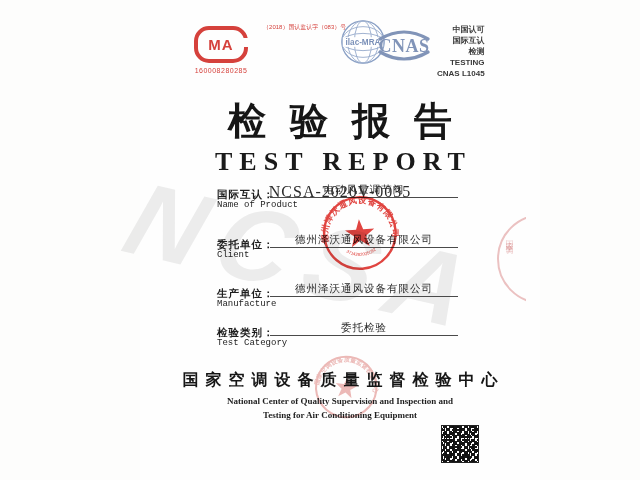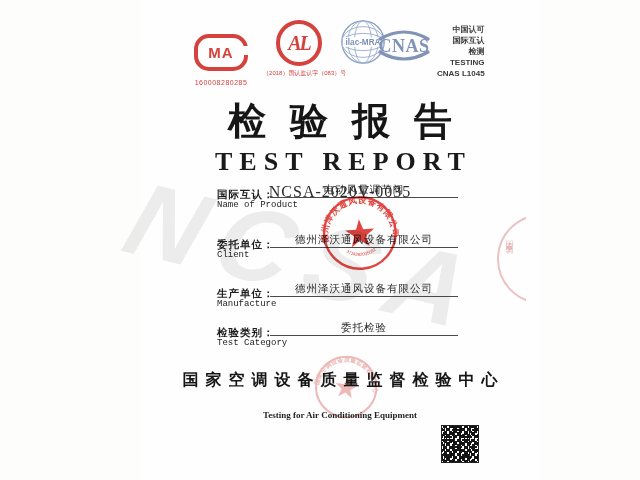--- a/index.html
+++ b/index.html
@@ -8,21 +8,21 @@
   .page{position:absolute;left:140px;top:0;width:400px;height:480px;background:#fefefe;}
 
   
   .watermark{position:absolute;left:150px;top:160px;font-size:104px;font-weight:bold;
              font-style:italic;letter-spacing:16px;color:rgba(140,140,140,0.16);
              transform:rotate(13deg) skewX(-6deg);transform-origin:left top;white-space:nowrap;
              font-family:"Liberation Sans",sans-serif;pointer-events:none;}
 
   
   .cma{position:absolute;left:191px;top:26px;width:60px;text-align:center;}
-  .cma-ring{position:relative;width:46px;height:29px;margin:8px auto;border:4px solid #d5413c;
+  .cma-ring{position:relative;width:46px;height:29px;margin:0 auto;border:4px solid #d5413c;
             border-radius:15px;display:flex;align-items:center;justify-content:center;}
   .cma-ring::after{content:"";position:absolute;right:-5px;top:8px;width:7px;height:9px;background:#fefefe;}
   .cma-letters{font-size:15px;font-weight:bold;color:#d5413c;letter-spacing:1px;}
   .cma-number{margin-top:4px;font-size:7px;color:#d5413c;letter-spacing:0.5px;}
 
   .al{position:absolute;left:260px;top:20px;width:78px;text-align:center;}
   .al-ring{width:38px;height:38px;margin:0 auto;border:4px solid #d5413c;border-radius:50%;
            display:flex;align-items:center;justify-content:center;}
   .al-letters{font-family:"Liberation Serif",serif;font-style:italic;font-weight:bold;
               font-size:20px;color:#d5413c;letter-spacing:-2px;}
@@ -87,23 +87,20 @@
   <div class="watermark">NCSA</div>
 
   <div class="cma">
     <div class="cma-ring">
       <span class="cma-letters">MA</span>
     </div>
     <div class="cma-number">160008280285</div>
   </div>
 
   <div class="al">
-    <div class="al-ring">
-      <span class="al-letters">AL</span>
-    </div>
     <div class="al-caption">（2018）国认监认字（083）号</div>
   </div>
 
   <div class="ilac">
     <svg width="46" height="46" viewBox="0 0 48 48">
       <circle cx="24" cy="24" r="22" fill="#ffffff" stroke="#8aa0c5" stroke-width="1.4"></circle>
       <ellipse cx="24" cy="24" rx="9" ry="22" fill="none" stroke="#9db0cf" stroke-width="1"></ellipse>
       <ellipse cx="24" cy="24" rx="16" ry="22" fill="none" stroke="#9db0cf" stroke-width="1"></ellipse>
       <ellipse cx="24" cy="24" rx="22" ry="9" fill="none" stroke="#9db0cf" stroke-width="1"></ellipse>
       <ellipse cx="24" cy="24" rx="22" ry="16" fill="none" stroke="#9db0cf" stroke-width="1"></ellipse>
@@ -147,20 +144,21 @@
     <span class="lab-en">Manufacture</span>
     <span class="val">德州泽沃通风设备有限公司</span>
   </div>
   <div class="row row4">
     <span class="lab-zh">检验类别：</span>
     <span class="lab-en">Test Category</span>
     <span class="val">委托检验</span>
   </div>
 
   <div class="footer-zh">国家空调设备质量监督检验中心</div>
+  <div class="footer-en1">National Center of Quality Supervision and Inspection and</div>
   <div class="footer-en2">Testing for Air Conditioning Equipment</div>
 
   <div class="stamp-main">
     <svg width="78" height="78" viewBox="0 0 96 96">
       <defs>
         <path id="sealTop" d="M 9,60 A 40,40 0 1 1 87,60" fill="none"></path>
         <path id="sealBottom" d="M 18,57 A 33,33 0 0 0 78,57" fill="none"></path>
       </defs>
       <circle cx="48" cy="48" r="44" fill="none" stroke="#dd2b26" stroke-width="3"></circle>
       <text font-size="10.5" font-weight="bold" fill="#dd2b26" letter-spacing="1">

